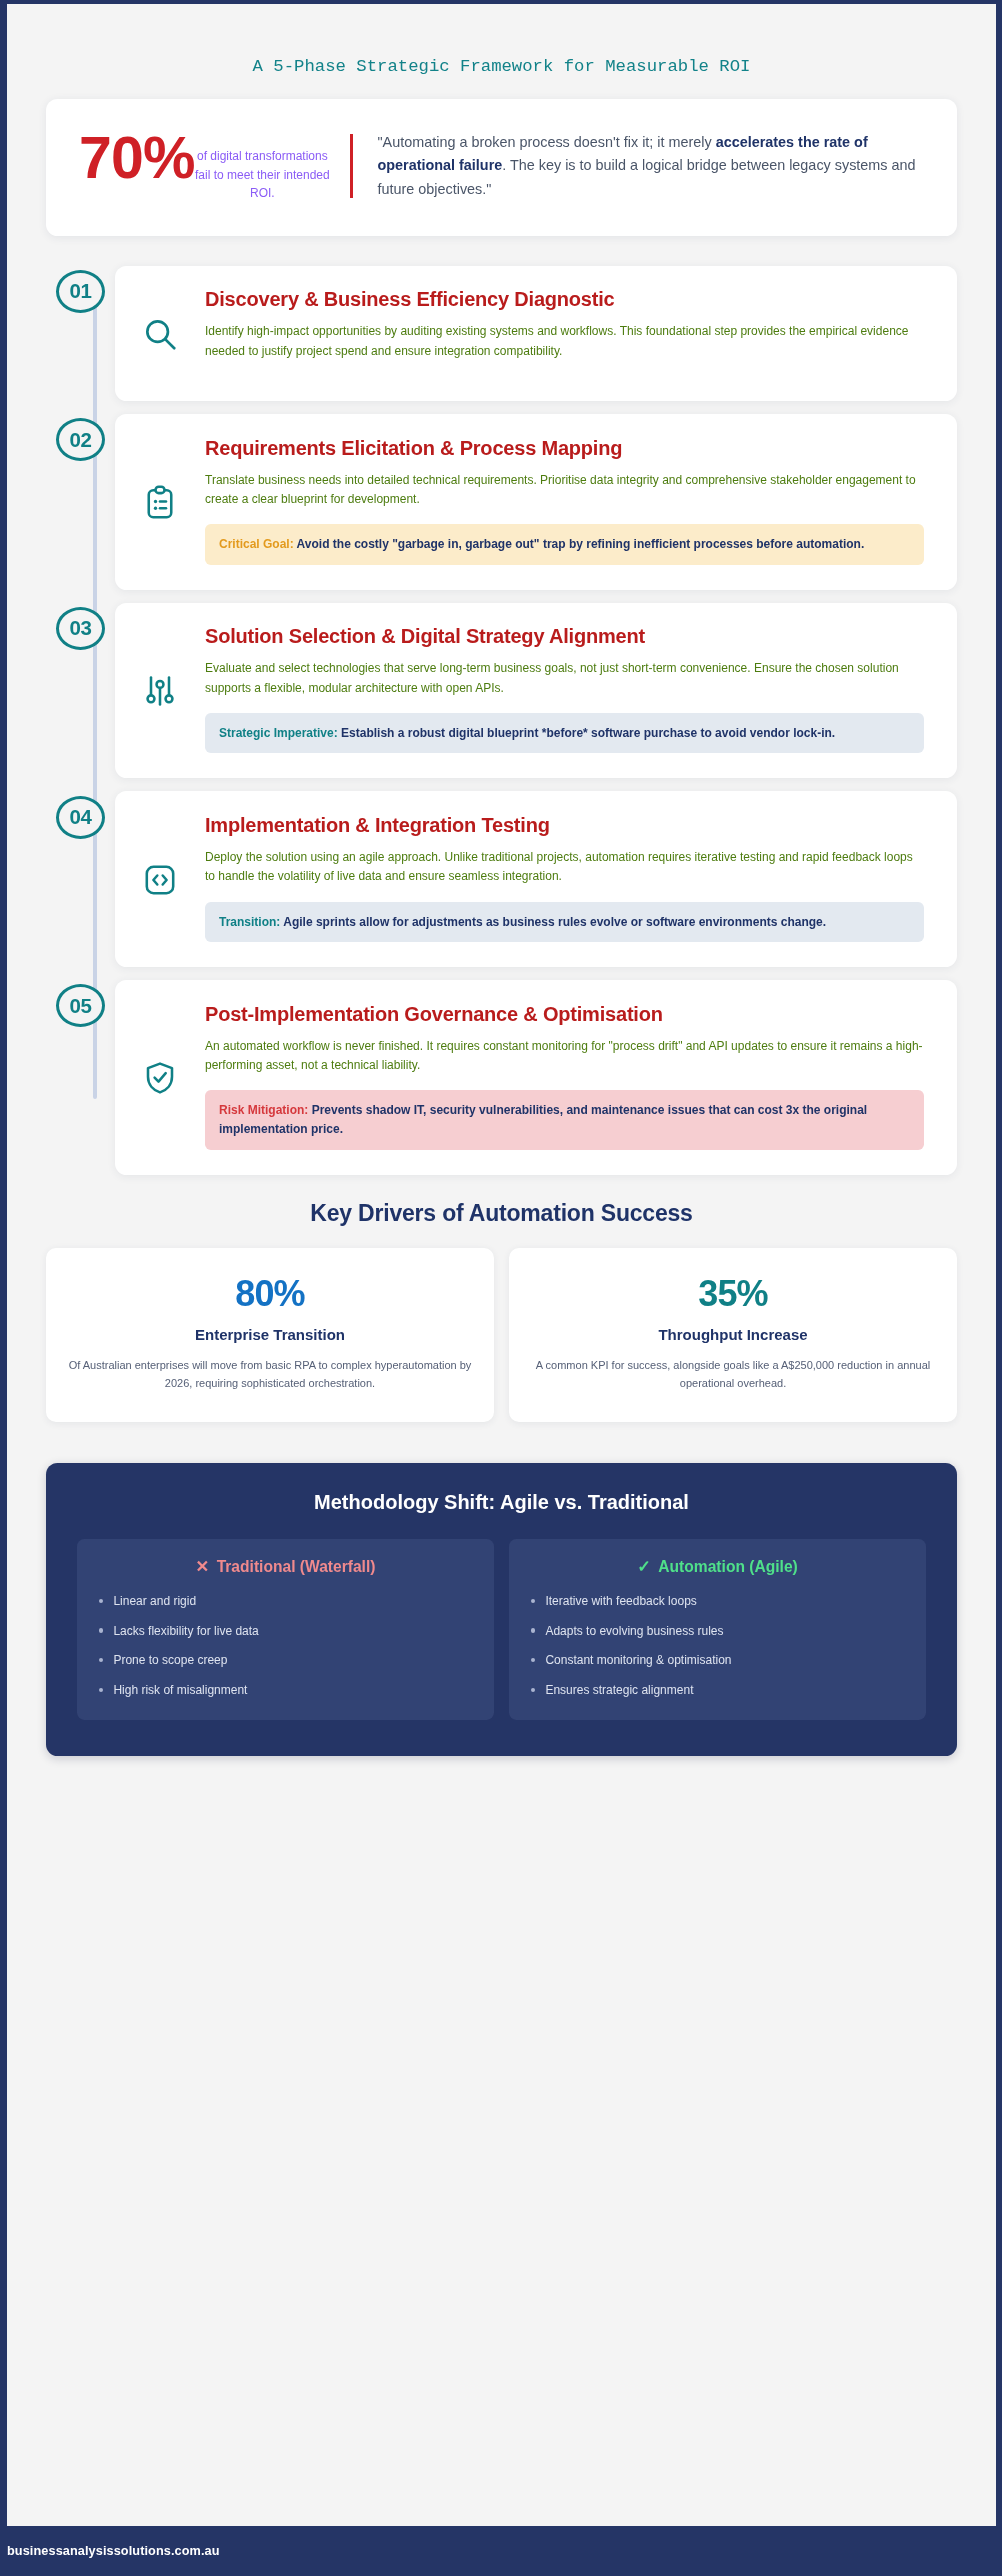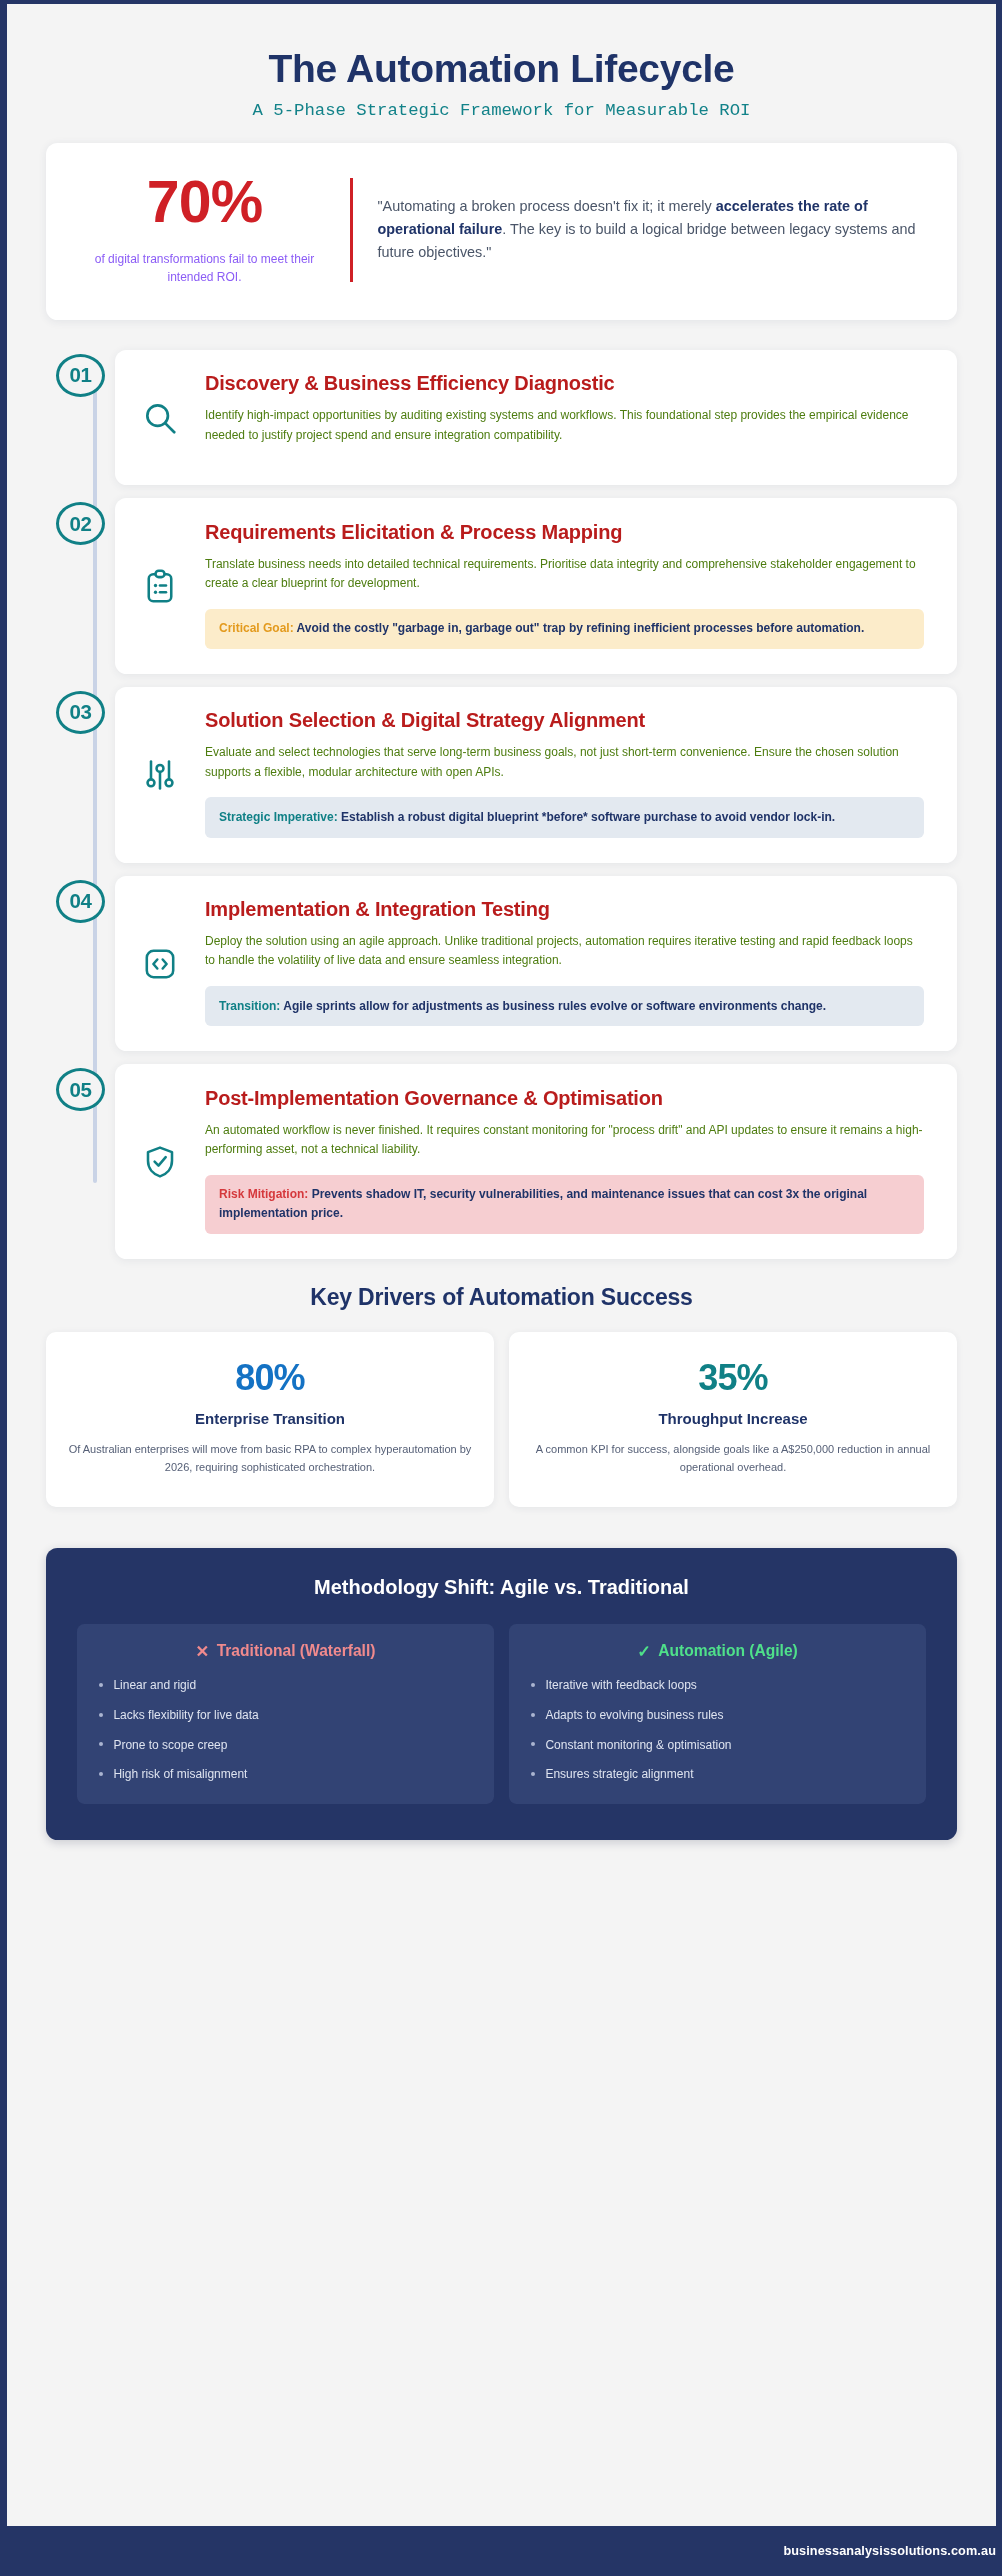--- a/index.html
+++ b/index.html
@@ -60,21 +60,21 @@
     display: flex;
     align-items: stretch;
     margin-bottom: 30px;
   }
   .hero-left {
     width: 271px;
     flex: 0 0 271px;
     text-align: center;
     padding-right: 20px;
     display: flex;
-    flex-direction: column;
+    flex-direction: row;
     justify-content: center;
   }
   .hero-pct {
     font-size: 59px;
     font-weight: 700;
     color: #cf2026;
     line-height: 1;
     letter-spacing: -0.8px;
   }
   .hero-caption {
@@ -300,39 +300,38 @@
     top: 5.8px;
     width: 4.1px;
     height: 4.1px;
     border-radius: 50%;
     background: #aab4d0;
   }
 
   
   .footer {
     background: #253566;
-    text-align: right;
+    text-align: left;
     padding: 17.3px 0 18px 0;
     border-top: 2.5px solid #f4f4f4;
   }
   .footer-text {
     color: #ffffff;
     font-size: 12.7px;
     font-weight: 700;
     letter-spacing: 0.1px;
   }
 </style>
 </head>
 <body>
 
 <div class="page">
   <div class="content">
 
     <div class="header">
-      <h1>The Automation Lifecycle</h1>
       <div class="subtitle">A 5-Phase Strategic Framework for Measurable ROI</div>
     </div>
 
     <div class="hero">
       <div class="hero-left">
         <div class="hero-pct">70%</div>
         <div class="hero-caption">of digital transformations fail to meet their intended ROI.</div>
       </div>
       <div class="hero-divider"></div>
       <div class="hero-right">

